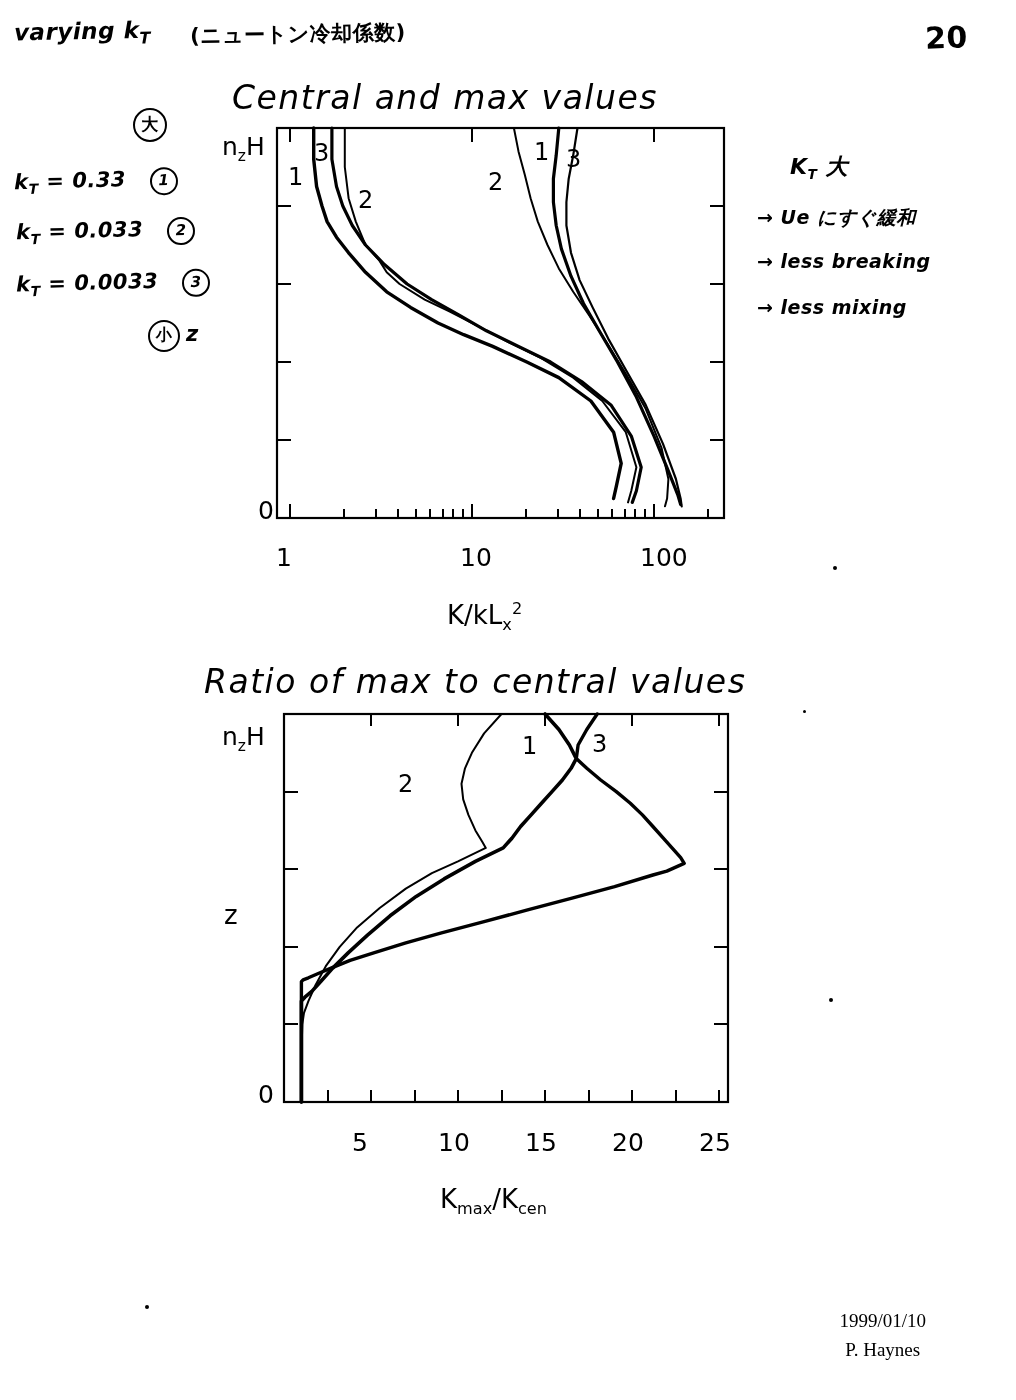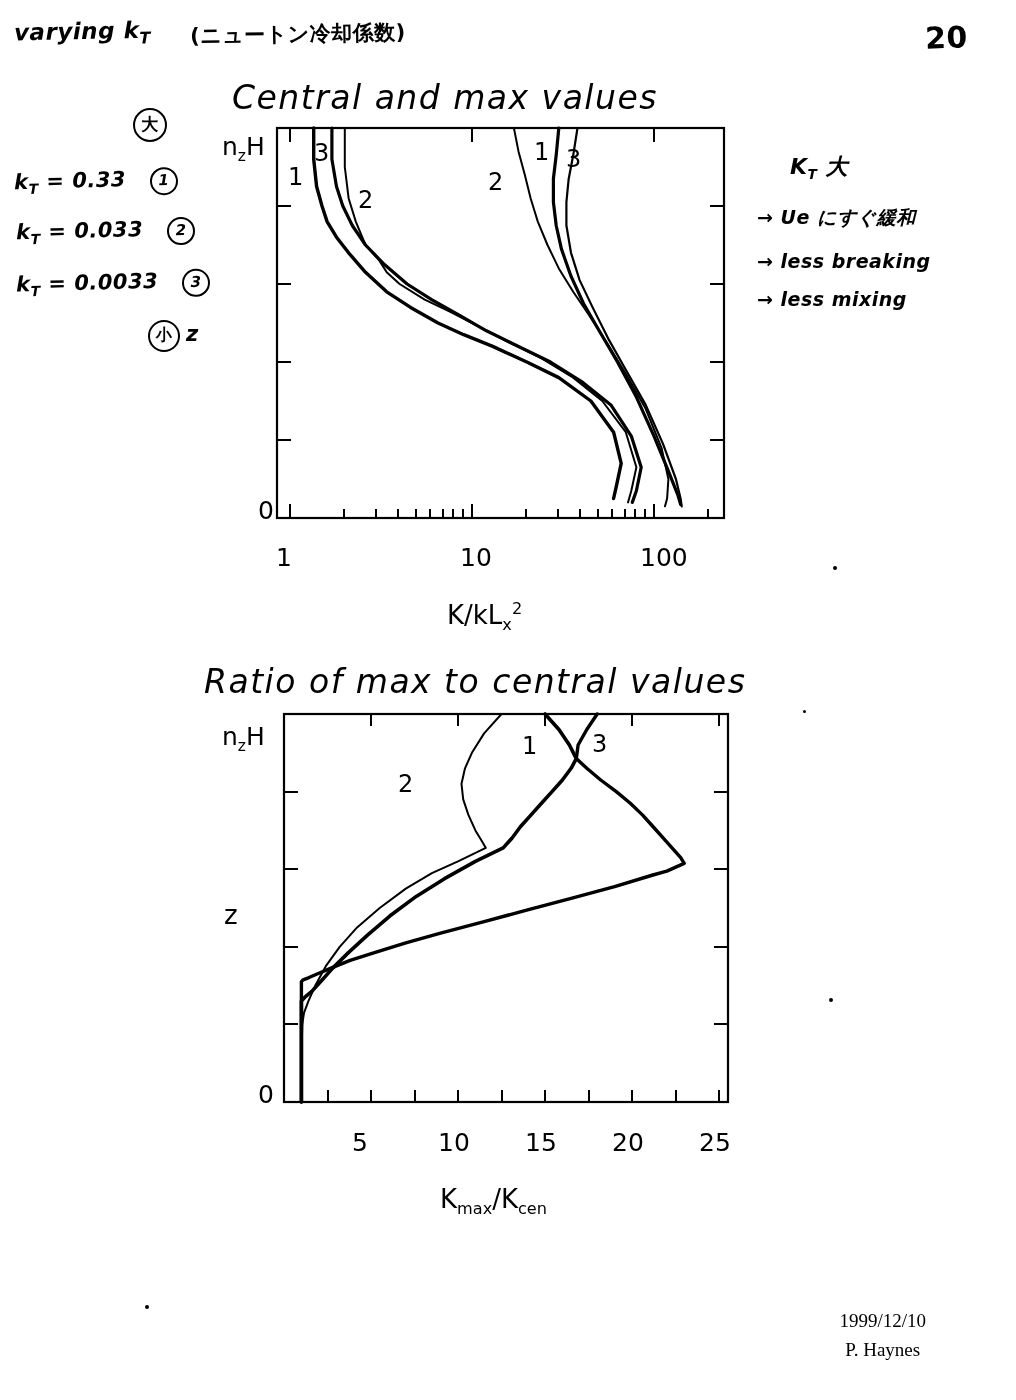--- a/index.html
+++ b/index.html
@@ -95,21 +95,21 @@
     font-style: italic;
   }
   .ann-line {
     position: absolute;
     font-size: 19px;
     font-style: italic;
     white-space: nowrap;
   }
   #ann-1 { left: 757px; top: 205px; }
   #ann-2 { left: 757px; top: 250px; }
-  #ann-3 { left: 757px; top: 288px; }
+  #ann-3 { left: 757px; top: 296px; }
 
   
   .chart-title {
     position: absolute;
     font-size: 33px;
     font-family: "DejaVu Sans", sans-serif;
     letter-spacing: 1.5px;
     white-space: nowrap;
     font-style: italic;
   }
@@ -304,20 +304,20 @@
     <line x1="719" y1="714" x2="719" y2="726"></line>
   </g>
   <g id="chart2-curves" fill="none" stroke="#000" stroke-linejoin="round" stroke-linecap="round">
       <path d="M501.5 714.0 L484.1 733.4 L471.9 752.8 L465.0 768.3 L461.5 783.8 L463.2 799.4 L468.4 814.9 L475.4 830.4 L482.4 842.0 L485.8 847.9 L458.0 861.4 L431.9 873.1 L405.8 888.6 L379.7 908.0 L357.1 927.4 L339.7 946.8 L325.8 966.2 L315.3 985.6 L308.4 1001.1 L304.0 1012.8 L302.3 1024.4 L301.4 1055.4 L301.4 1102.0" stroke-width="2"></path>
       <path d="M545.0 714.0 L558.9 729.5 L569.4 745.0 L576.3 758.6 L571.1 768.3 L562.4 780.0 L552.0 791.6 L541.5 803.2 L531.1 814.9 L520.6 826.5 L511.9 838.2 L503.2 847.9 L475.4 861.4 L444.1 878.9 L416.2 896.4 L390.1 915.8 L367.5 935.2 L348.4 952.6 L332.7 968.1 L320.5 981.7 L311.8 991.4 L304.9 997.2 L301.4 1001.1 L301.4 1055.4 L301.4 1102.0" stroke-width="3.6"></path>
       <path d="M597.2 714.0 L586.8 729.5 L578.1 745.0 L576.3 758.6 L586.8 768.3 L600.7 780.0 L616.3 791.6 L630.3 803.2 L642.4 814.9 L652.9 826.5 L663.3 838.2 L672.0 847.9 L680.7 857.6 L684.2 863.4 L666.8 871.1 L652.9 875.0 L614.6 886.7 L571.1 898.3 L527.6 909.9 L484.1 921.6 L440.6 933.2 L405.8 942.9 L374.5 952.6 L350.1 960.4 L331.0 968.1 L317.1 974.0 L308.4 977.8 L303.1 979.8 L301.4 981.7 L301.4 1055.4 L301.4 1102.0" stroke-width="3.4"></path>
     </g>
 </svg>
 
 <div id="footer">
-  <div>1999/12/10</div>
+  <div>1999/01/10</div>
   <div>P. Haynes</div>
 </div>
 
 <div class="speck" style="left:833px; top:566px; width:4px; height:4px;"></div>
 <div class="speck" style="left:829px; top:998px; width:4px; height:4px;"></div>
 <div class="speck" style="left:145px; top:1305px; width:4px; height:4px;"></div>
 <div class="speck" style="left:803px; top:710px; width:3px; height:3px;"></div>
 
 </body></html>

